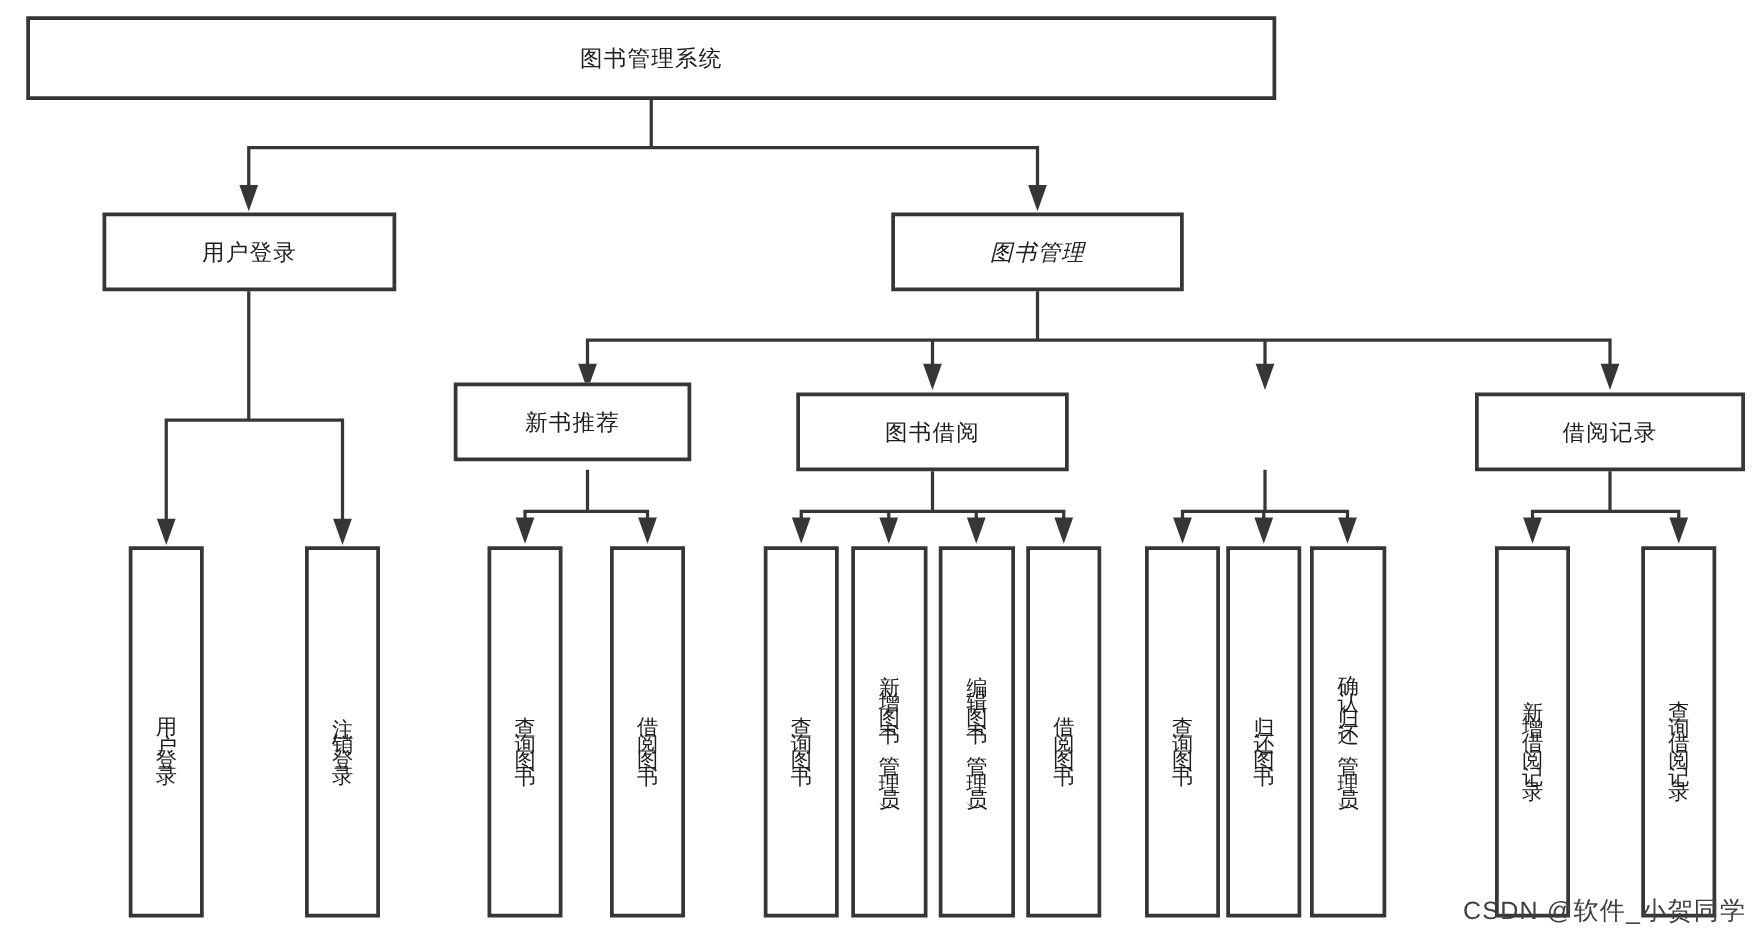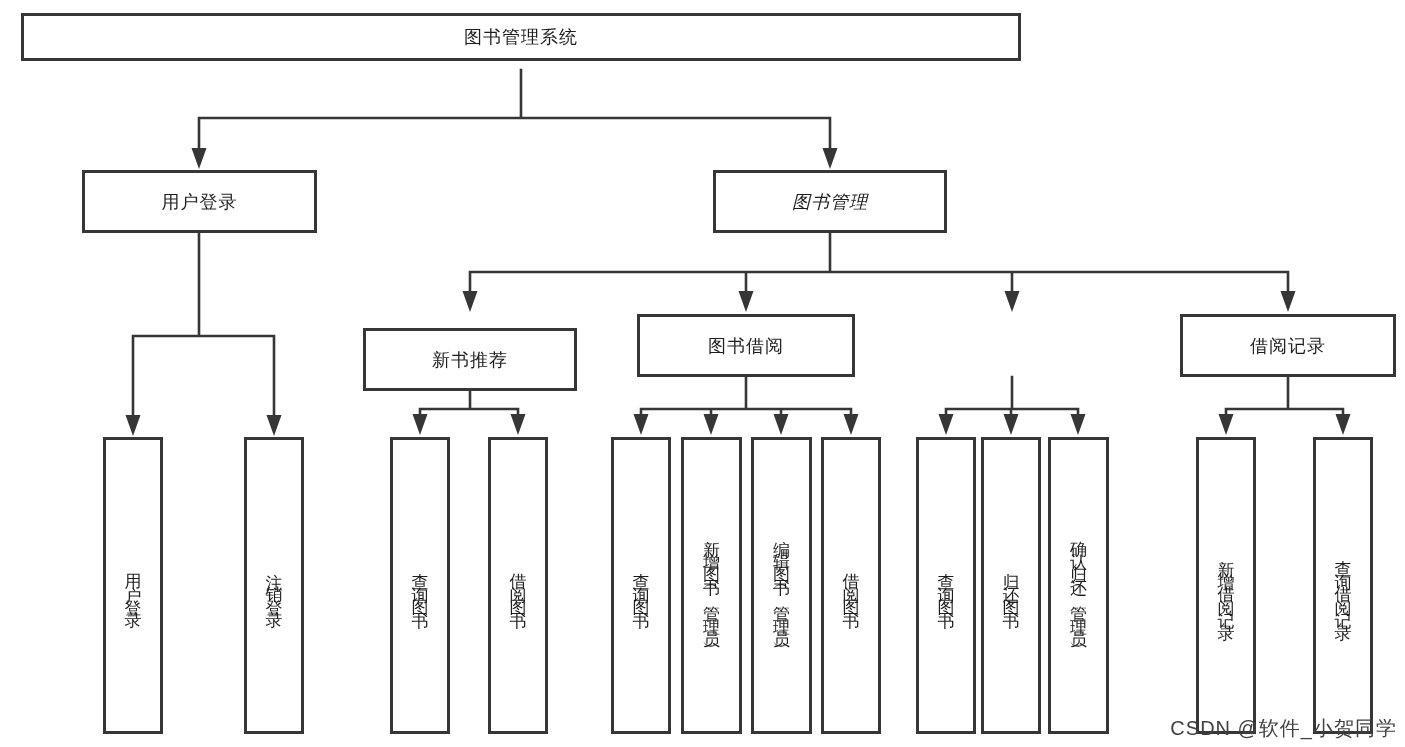--- a/index.html
+++ b/index.html
@@ -114,26 +114,26 @@
       <polygon class="arrow" points="1003.5,414 1018.5,414 1011,435"></polygon>
       <polygon class="arrow" points="1070.5,414 1085.5,414 1078,435"></polygon>
     </g>
     <g>
       <path class="wire" d="M1288 377 V409 M1226 409 H1343 M1226 409 V414 M1343 409 V414"></path>
       <polygon class="arrow" points="1218.5,414 1233.5,414 1226,435"></polygon>
       <polygon class="arrow" points="1335.5,414 1350.5,414 1343,435"></polygon>
     </g>
   </svg>
 
-  <div class="box" style="left:21px; top:13px; width:1000px; height:48px;">图书管理系统</div>
+  <div class="box" style="left:21px; top:13px; width:1000px; height:67px;">图书管理系统</div>
 
   <div class="box" style="left:82px; top:170px; width:235px; height:63px;">用户登录</div>
   <div class="box" style="left:713px; top:170px; width:234px; height:63px;font-style:italic;">图书管理</div>
 
-  <div class="box" style="left:363px; top:328px; width:214px; height:63px;">新书推荐</div>
+  <div class="box" style="left:363px; top:306px; width:190px; height:63px;">新书推荐</div>
   <div class="box" style="left:637px; top:314px; width:218px; height:63px;">图书借阅</div>
   <div class="box" style="left:1180px; top:314px; width:216px; height:63px;text-align:right;">借阅记录</div>
 
   <div class="vbox" style="left:103px; top:437px; width:60px; height:297px;">用户登录</div>
   <div class="vbox" style="left:244px; top:437px; width:60px; height:297px;">注销登录</div>
 
   <div class="vbox" style="left:390px; top:437px; width:60px; height:297px;">查询图书</div>
   <div class="vbox" style="left:488px; top:437px; width:60px; height:297px;">借阅图书</div>
 
   <div class="vbox" style="left:611px; top:437px; width:60px; height:297px;">查询图书</div>

